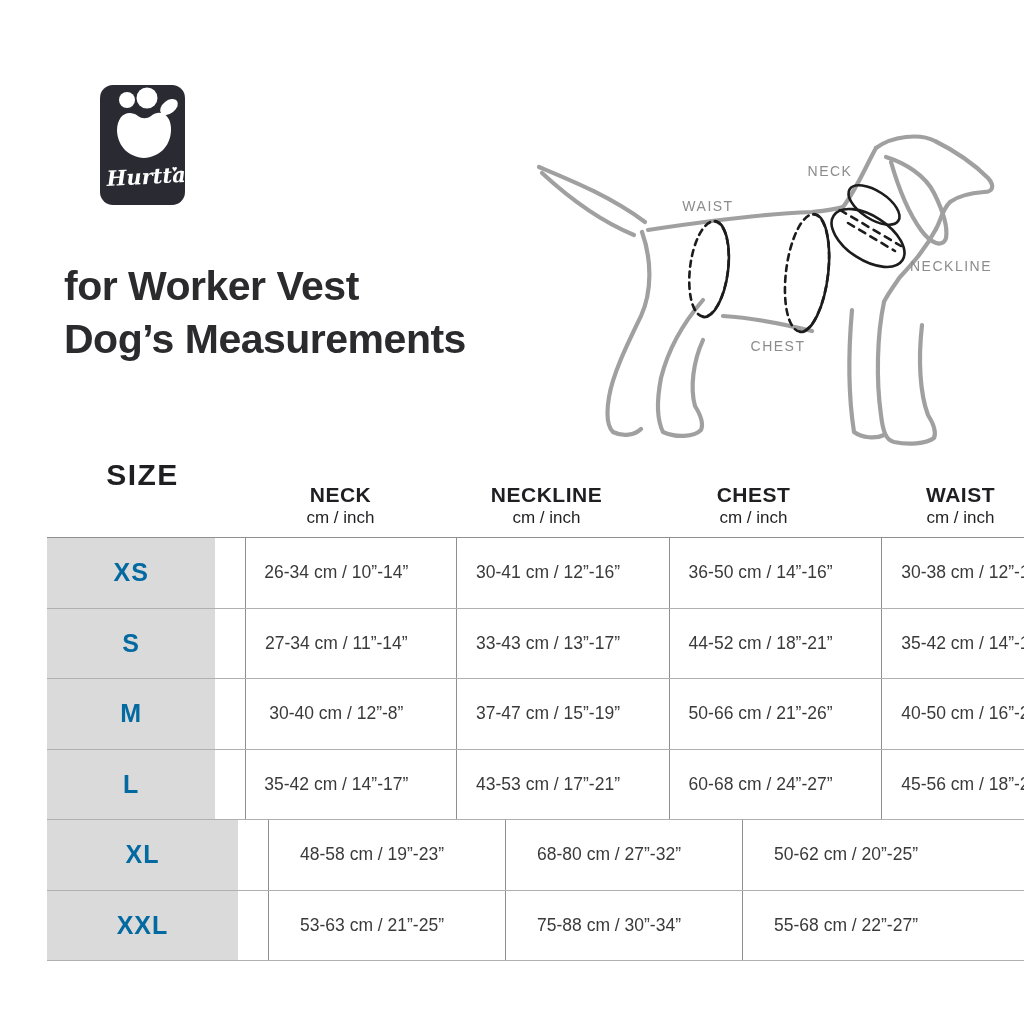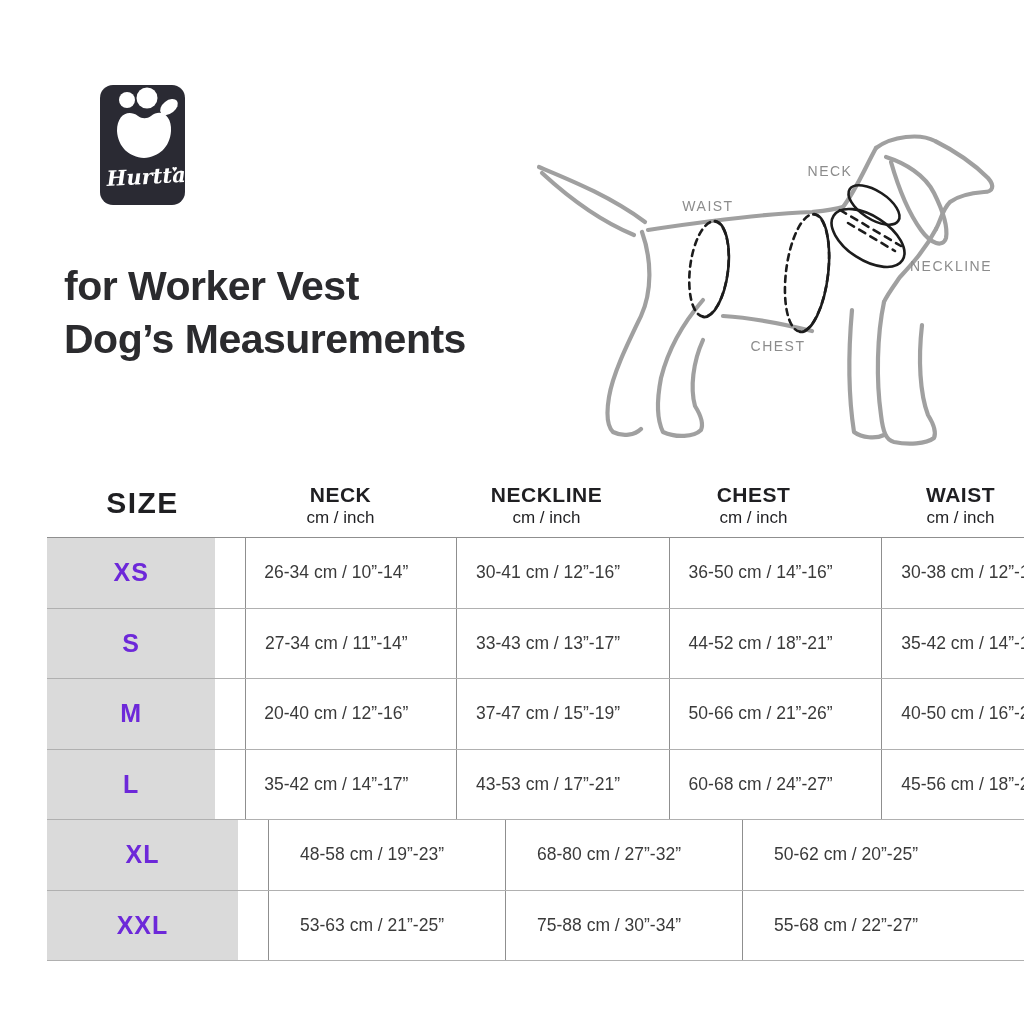--- a/index.html
+++ b/index.html
@@ -22,26 +22,26 @@
     position:absolute;transform:translate(-50%,-50%);
     font-size:14px;letter-spacing:1.5px;color:var(--label_gray);white-space:nowrap;
   }
   
   .sizetable{position:absolute;left:47px;top:470px;width:1017px;}
   .thead{display:flex;height:67px;border-bottom:1px solid var(--line_dark);}
   .th{display:flex;flex-direction:column;justify-content:flex-end;align-items:center;
       box-sizing:border-box;padding-bottom:9px;color:#1f1f22;}
   .th-main{font-size:21px;font-weight:bold;letter-spacing:.5px;}
   .th-sub{font-size:17px;margin-top:1px;}
-  .th.c0{padding-bottom:17px;}
+  .th.c0{padding-bottom:45px;}
   .th.c0 .th-main{font-size:30px;letter-spacing:1.5px;}
   .trow{display:flex;height:69.5px;border-bottom:1px solid var(--line_light);}
   .td{box-sizing:border-box;display:flex;align-items:center;justify-content:center;}
   .size-cell{background:var(--size_cell_bg);font-size:25px;font-weight:bold;
-             letter-spacing:1px;color:#6d28d9;}
+             letter-spacing:1px;color:#0369a1;}
   .val-cell{border-left:1px solid var(--line_dark);font-size:17.5px;color:var(--text_value);
             white-space:nowrap;margin-left:30px;}
   .c0{width:191px;}.c1{width:205px;}.c2{width:207px;}.c3{width:207px;}.c4{width:207px;}
 </style>
 </head>
 <body>
 
 <div class="page">
 
   <div class="logo">
@@ -142,21 +142,21 @@
         </div>
         <div class="trow">
           <div class="td c0 size-cell">S</div>
           <div class="td c1 val-cell">27-34 cm / 11”-14”</div>
           <div class="td c2 val-cell">33-43 cm / 13”-17”</div>
           <div class="td c3 val-cell">44-52 cm / 18”-21”</div>
           <div class="td c4 val-cell">35-42 cm / 14”-17”</div>
         </div>
         <div class="trow">
           <div class="td c0 size-cell">M</div>
-          <div class="td c1 val-cell">20-40 cm / 12”-16”</div>
+          <div class="td c1 val-cell">30-40 cm / 12”-8”</div>
           <div class="td c2 val-cell">37-47 cm / 15”-19”</div>
           <div class="td c3 val-cell">50-66 cm / 21”-26”</div>
           <div class="td c4 val-cell">40-50 cm / 16”-20”</div>
         </div>
         <div class="trow">
           <div class="td c0 size-cell">L</div>
           <div class="td c1 val-cell">35-42 cm / 14”-17”</div>
           <div class="td c2 val-cell">43-53 cm / 17”-21”</div>
           <div class="td c3 val-cell">60-68 cm / 24”-27”</div>
           <div class="td c4 val-cell">45-56 cm / 18”-22”</div>

